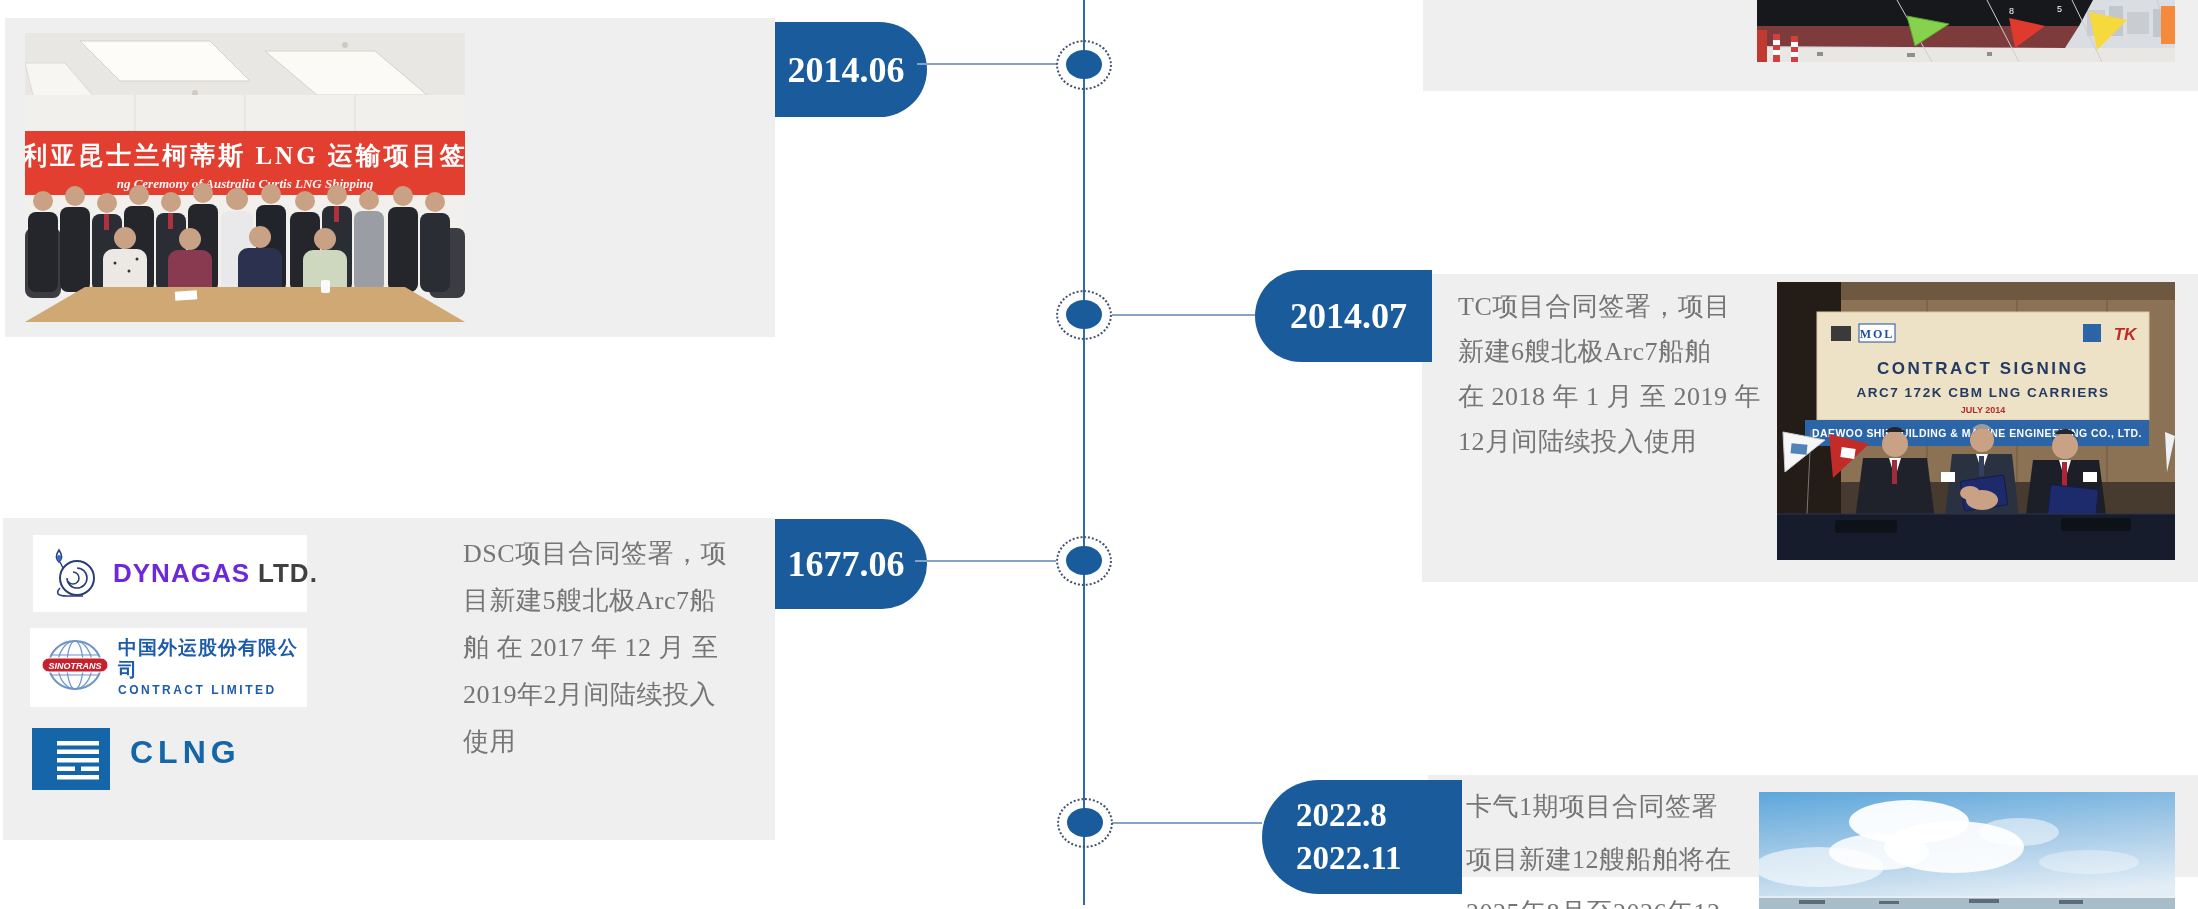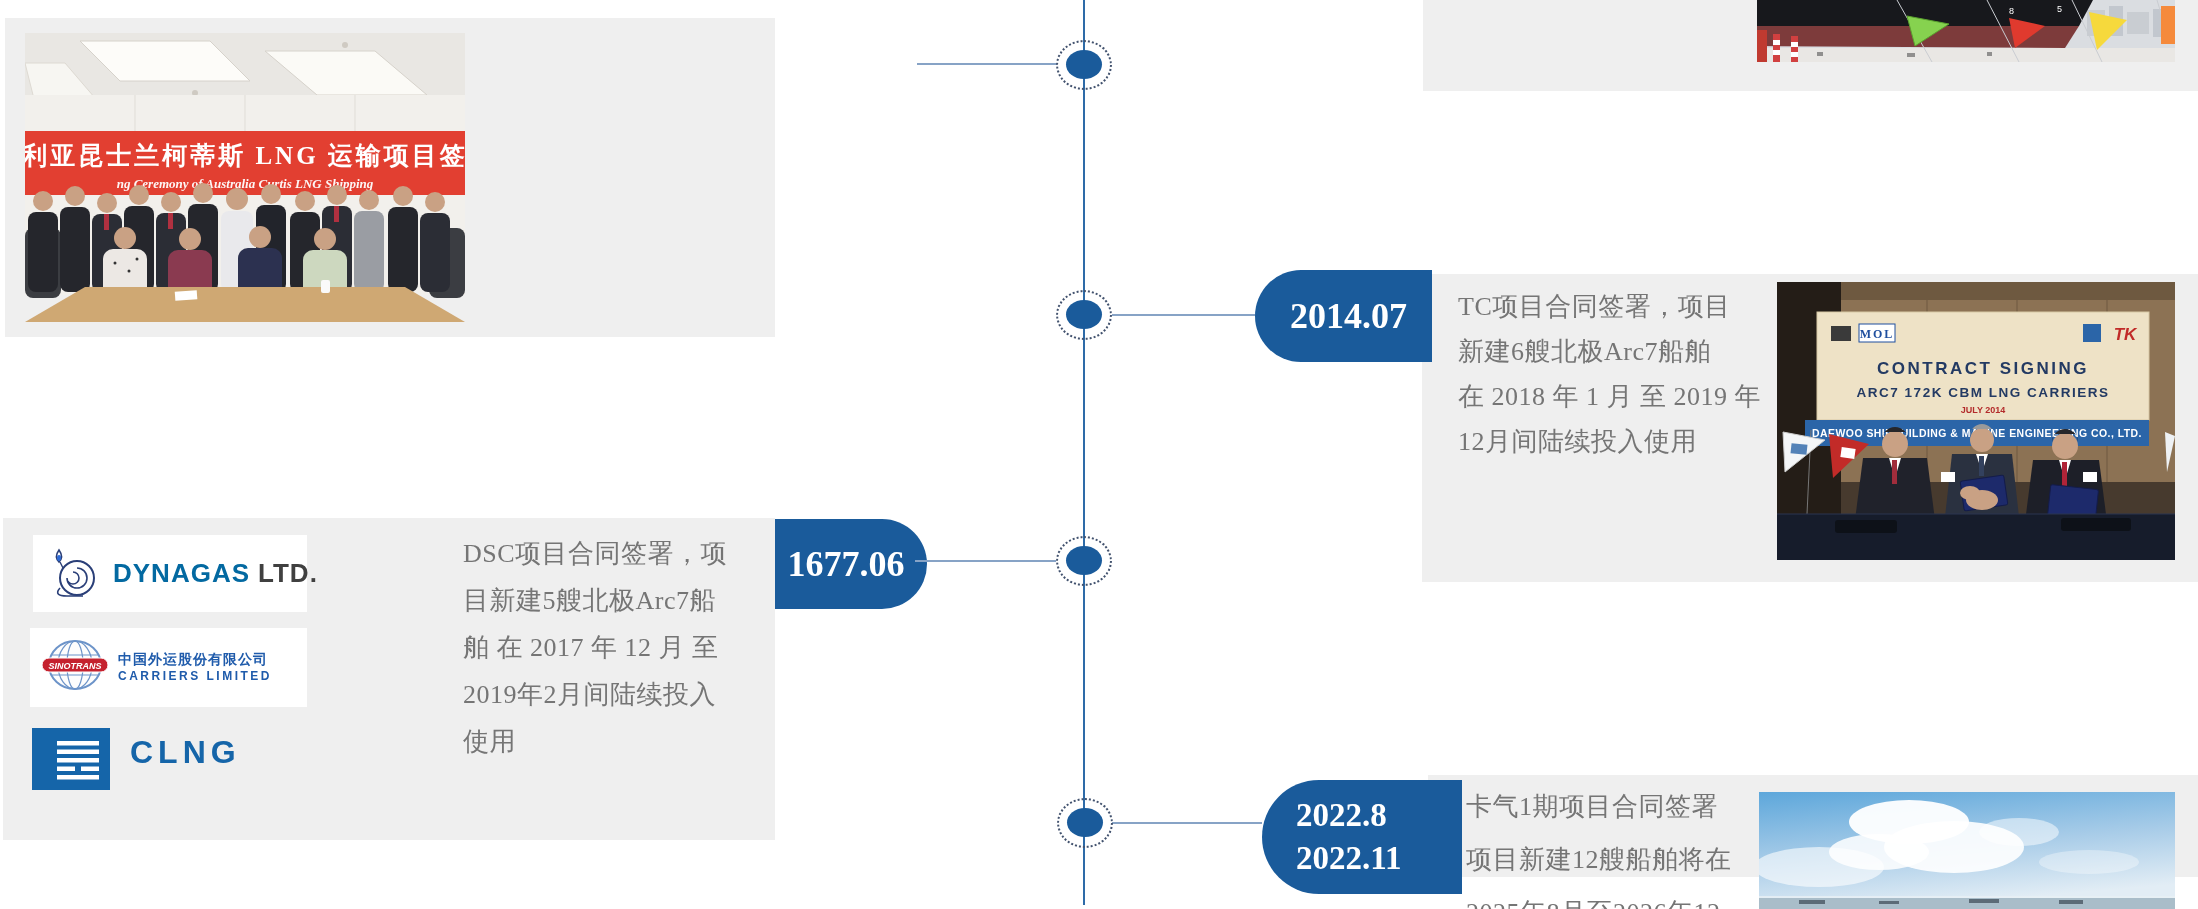--- a/index.html
+++ b/index.html
@@ -17,25 +17,25 @@
   .badge-r{border-radius:0 48px 48px 0;font-size:36px;}
   .badge-l{border-radius:46px 0 0 46px;font-size:36px;}
   .badge4{border-radius:57px 0 0 57px;font-size:33px;line-height:43px;
           justify-content:flex-start;padding-left:34px;white-space:pre-line;}
   .blocktext{position:absolute;color:#757575;font-size:26px;line-height:45px;
              white-space:pre-line;letter-spacing:0.5px;}
   .photo{position:absolute;overflow:hidden;}
   .photo svg{display:block;}
   
   .logo-panel{position:absolute;background:#ffffff;display:flex;align-items:center;}
-  .dynagas-text{font-family:"Liberation Sans","DejaVu Sans",sans-serif;color:#0369a1;
+  .dynagas-text{font-family:"Liberation Sans","DejaVu Sans",sans-serif;color:#6d28d9;
                 font-size:26px;font-weight:bold;letter-spacing:1px;}
   .dynagas-suffix{font-weight:bold;color:#404040;margin-left:8px;}
   .sino-text{font-family:"Liberation Sans","DejaVu Sans",sans-serif;color:#1f5bab;line-height:1.15;}
-  .sino-cn{font-size:14px;font-weight:bold;letter-spacing:1px;}
+  .sino-cn{font-size:19px;font-weight:bold;letter-spacing:1px;}
   .sino-en{font-size:12px;font-weight:bold;letter-spacing:2.5px;margin-top:3px;}
   .clng-word{position:absolute;font-family:"Liberation Sans","DejaVu Sans",sans-serif;
              color:#1565a9;font-size:32px;font-weight:bold;letter-spacing:5px;}
 </style>
 </head>
 <body>
 
 <div id="stage">
 
   <div class="vline"></div>
@@ -176,20 +176,21 @@
               <circle cx="300" cy="206" r="11" fill="#c9a184"></circle>
               <rect x="278" y="217" width="44" height="49" rx="10" fill="#cdd8bf"></rect>
             </g>
         </g>
         <polygon points="0,289 60,254 380,254 440,289" fill="#cfa873"></polygon>
         <rect x="150" y="258" width="22" height="9" fill="#ffffff" transform="rotate(-4 161 262)"></rect>
         <rect x="296" y="247" width="9" height="13" rx="2" fill="#fafafa"></rect>
       </svg>
     </div>
   </div>
+  <div class="badge badge-r" style="left:775px;top:22px;width:142px;height:95px;padding-right:10px;">2014.06</div>
   <div class="conn" style="left:917px;top:63px;width:140px;"></div>
   <div class="ring" style="left:1056px;top:40px;"></div>
   <div class="node" style="left:1066px;top:50px;"></div>
 
   <div class="card" style="left:1422px;top:274px;width:776px;height:308px;">
     <div class="blocktext" style="left:36px;top:10px;width:306px;">TC项目合同签署，项目
 新建6艘北极Arc7船舶
 在 2018 年 1 月 至 2019 年
 12月间陆续投入使用</div>
     <div class="photo" style="left:355px;top:8px;width:398px;height:278px;">
@@ -278,21 +279,21 @@
           <ellipse cx="33" cy="28" rx="8" ry="24" fill="none" stroke="#6d94c9" stroke-width="1.2"></ellipse>
           <line x1="9" y1="18" x2="57" y2="18" stroke="#6d94c9" stroke-width="1.2"></line>
           <line x1="7" y1="28" x2="59" y2="28" stroke="#6d94c9" stroke-width="1.2"></line>
           <line x1="9" y1="38" x2="57" y2="38" stroke="#6d94c9" stroke-width="1.2"></line>
           <rect x="0" y="21" width="66" height="14" rx="7" fill="#c5212e" stroke="#ffffff"></rect>
           <text x="33" y="31.5" text-anchor="middle" font-size="9" font-weight="bold" font-style="italic" fill="#ffffff" font-family="Liberation Sans, sans-serif">SINOTRANS</text>
         </svg>
       </span>
       <span class="sino-text" style="margin-left:10px;display:inline-block;">
         <span class="sino-cn" style="display:block;">中国外运股份有限公司</span>
-        <span class="sino-en" style="display:block;">CARRIERS LIMITED</span>
+        <span class="sino-en" style="display:block;">CONTRACT LIMITED</span>
       </span>
     </div>
     <div class="abs" style="left:29px;top:210px;width:78px;height:62px;">
       <svg width="78" height="62" viewBox="0 0 78 62">
         <rect x="0" y="0" width="78" height="62" fill="#1565a9"></rect>
         <rect x="25" y="13" width="42" height="4.5" fill="#ffffff"></rect>
         <rect x="25" y="21.5" width="42" height="4.5" fill="#ffffff"></rect>
         <rect x="25" y="30" width="42" height="4.5" fill="#ffffff"></rect>
         <rect x="25" y="38.5" width="18" height="4.5" fill="#ffffff"></rect>
         <rect x="49" y="38.5" width="18" height="4.5" fill="#ffffff"></rect>

